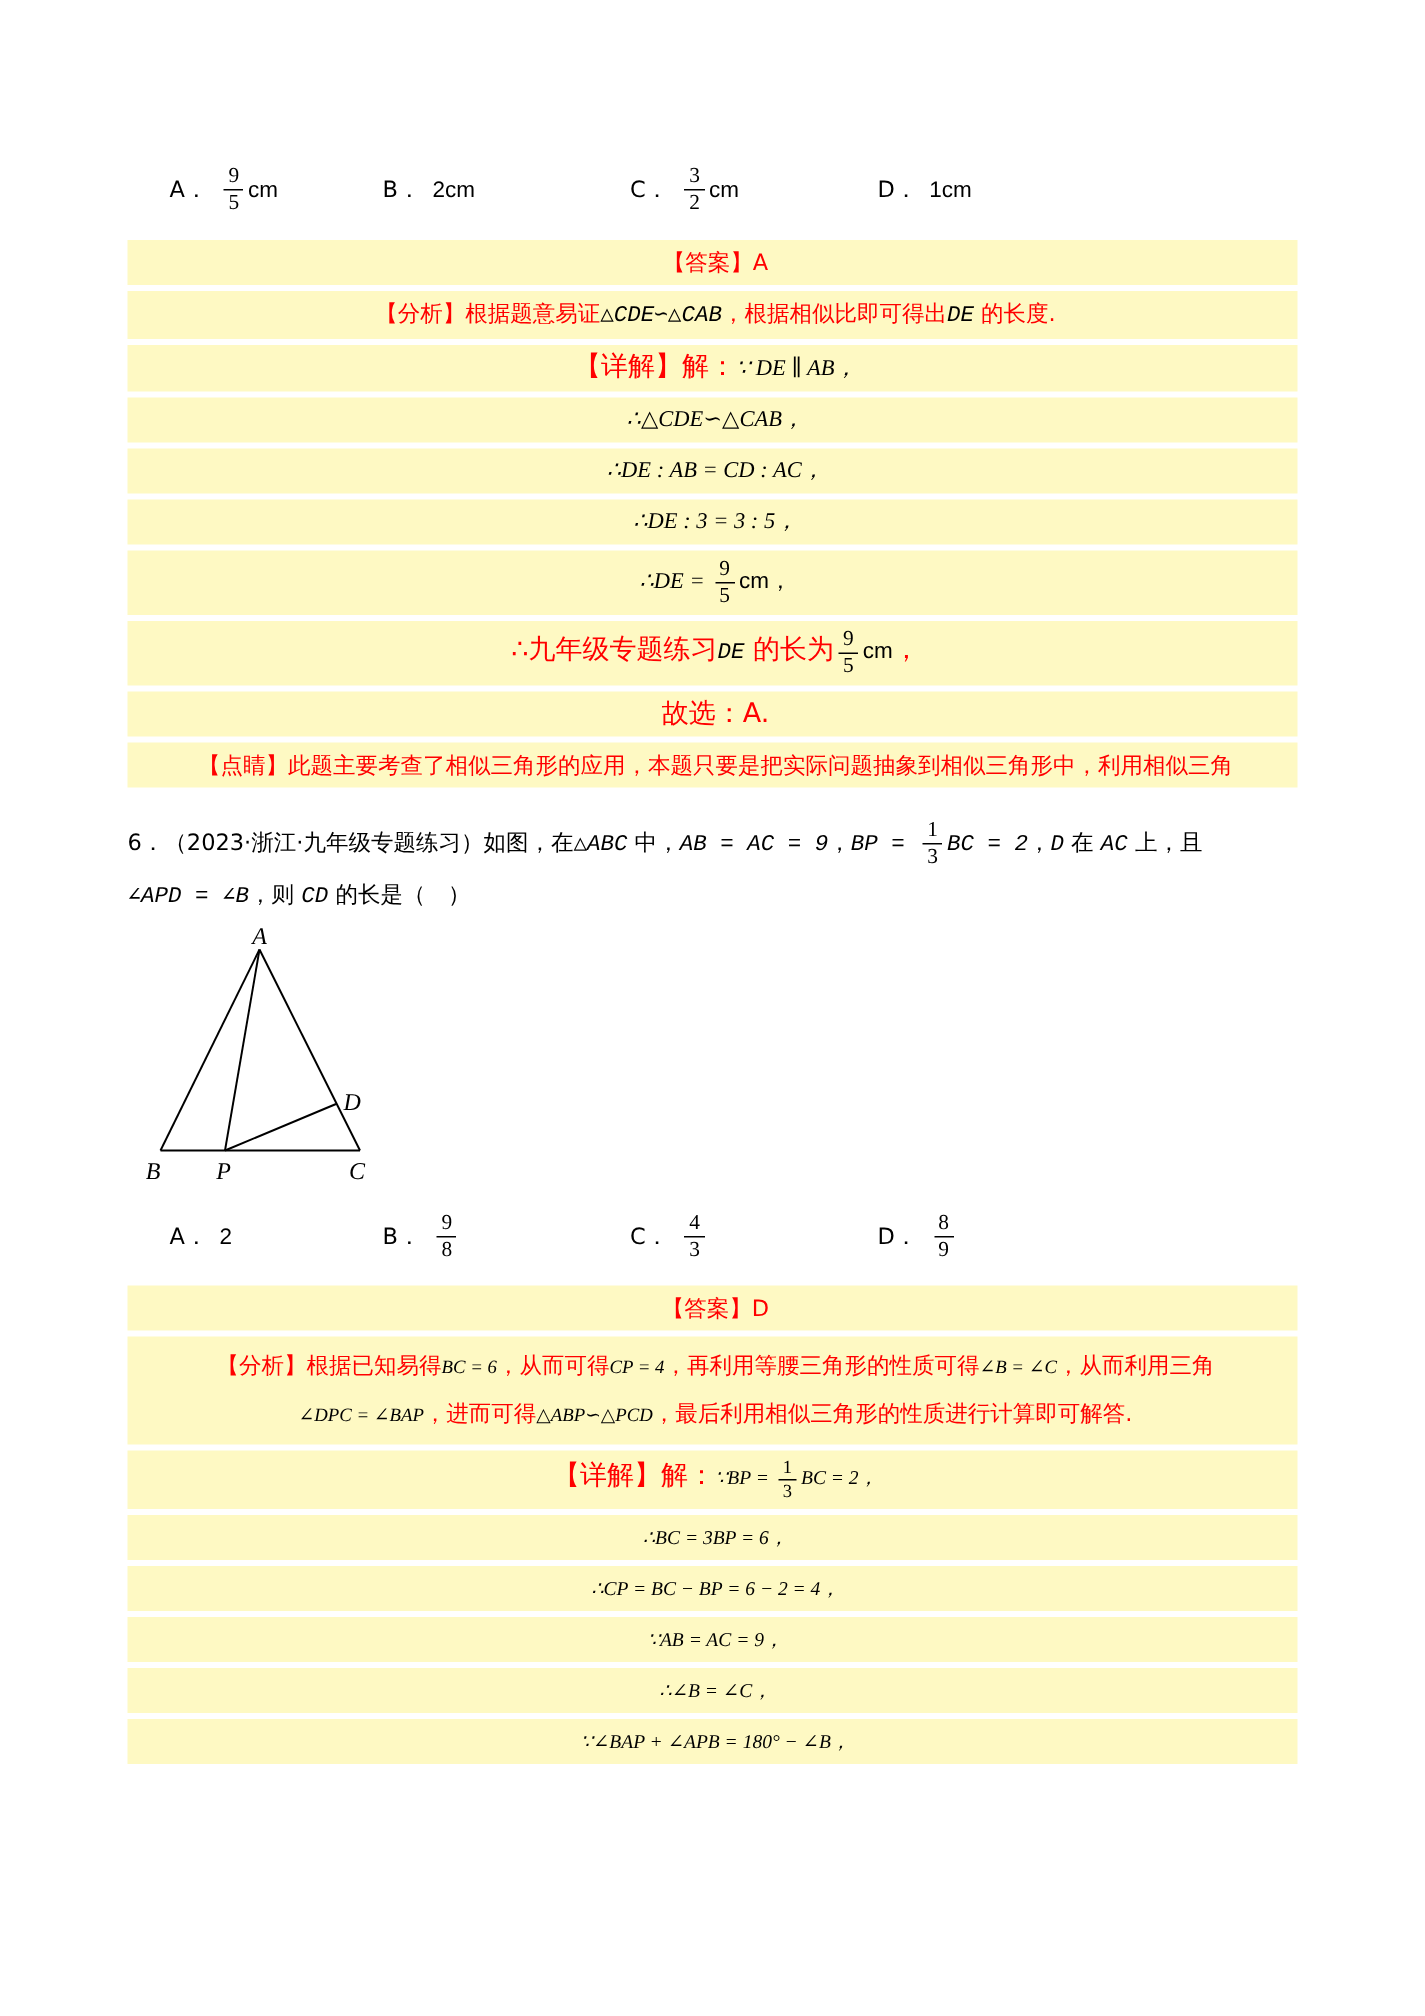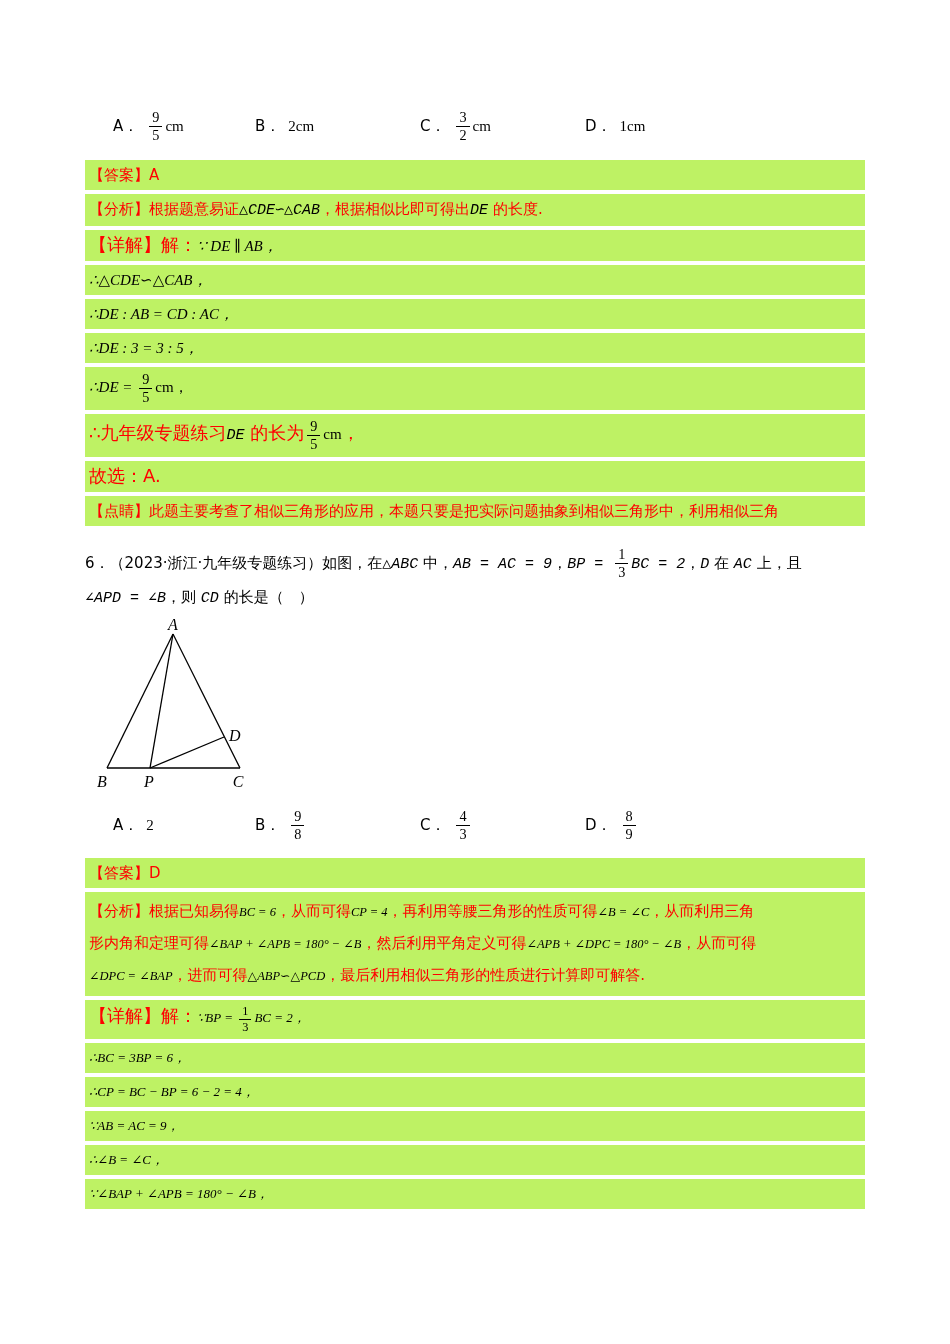--- a/index.html
+++ b/index.html
@@ -12,27 +12,27 @@
   .content { padding: 100px 85px 0 85px; }
 
   
   .opt-row { position: relative; height: 52px; }
   .opt { position: absolute; top: 0; height: 100%; display: flex; align-items: center; }
   .opt .lab { margin-right: 8px; }
   .pos0 { left: 28px; } .pos1 { left: 170px; } .pos2 { left: 335px; } .pos3 { left: 500px; }
 
   
   .m  { font-family: Liberation Mono, monospace; font-style: italic; color: #000; }
-  .mr { font-family: Liberation Serif, serif; font-style: normal; color: #000; }
+  .mr { font-family: Liberation Sans, sans-serif; font-style: normal; color: #000; }
   .ms { font-family: "Liberation Serif", "DejaVu Serif", serif; font-style: italic; color: #000; font-size: 12.5px; }
   .lbl { font-family: "DejaVu Sans", "Liberation Sans", sans-serif; font-style: normal; font-size: 18px; }
   .red { color: #ff0000; }
 
   
-  .hl { background: #bef264; padding: 4px 0 4px 4px; margin-bottom: 4px; line-height: 22px; }
+  .hl { background: #fef9c3; padding: 4px 0 4px 4px; margin-bottom: 4px; line-height: 22px; text-align: center; }
   .redline { color: #ff0000; }
   .mathline { font-family: "Liberation Serif", "DejaVu Serif", serif; font-style: italic; color: #000; }
   .small { font-size: 13px; }
   .plainline { padding: 3px 6px 3px 4px; margin-bottom: 4px; line-height: 22px; }
 
   .aline { line-height: 31px; }
 
   
   .frac {
     display: inline-flex; flex-direction: column; align-items: center;
@@ -150,21 +150,20 @@
           <span class="fd">9</span>
         </span>
     </div>
   </div>
 
   <div class="gap-sm"></div>
 
   <div class="hl redline"><span>【答案】</span><span>D</span></div>
   <div class="hl redline">
     <div class="aline"><span>【分析】根据已知易得</span><span class="ms">BC = 6</span><span>，从而可得</span><span class="ms">CP = 4</span><span>，再利用等腰三角形的性质可得</span><span class="ms">∠B = ∠C</span><span>，从而利用三角</span></div>
-    <div class="aline"><span>形内角和定理可得</span><span class="ms">∠BAP + ∠APB = 180° − ∠B</span><span>，然后利用平角定义可得</span><span class="ms">∠APB + ∠DPC = 180° − ∠B</span><span>，从而可得</span></div>
     <div class="aline"><span class="ms">∠DPC = ∠BAP</span><span>，进而可得</span><span class="ms">△ABP∽△PCD</span><span>，最后利用相似三角形的性质进行计算即可解答.</span></div>
   </div>
   <div class="hl mathline small"><span class="red lbl">【详解】解：</span><span>∵BP = </span><span class="frac">
         <span class="fn">1</span>
         <span class="fd">3</span>
       </span><span>BC = 2，</span></div>
   <div class="hl mathline small"><span>∴BC = 3BP = 6，</span></div>
   <div class="hl mathline small"><span>∴CP = BC − BP = 6 − 2 = 4，</span></div>
   <div class="hl mathline small"><span>∵AB = AC = 9，</span></div>
   <div class="hl mathline small"><span>∴∠B = ∠C，</span></div>

